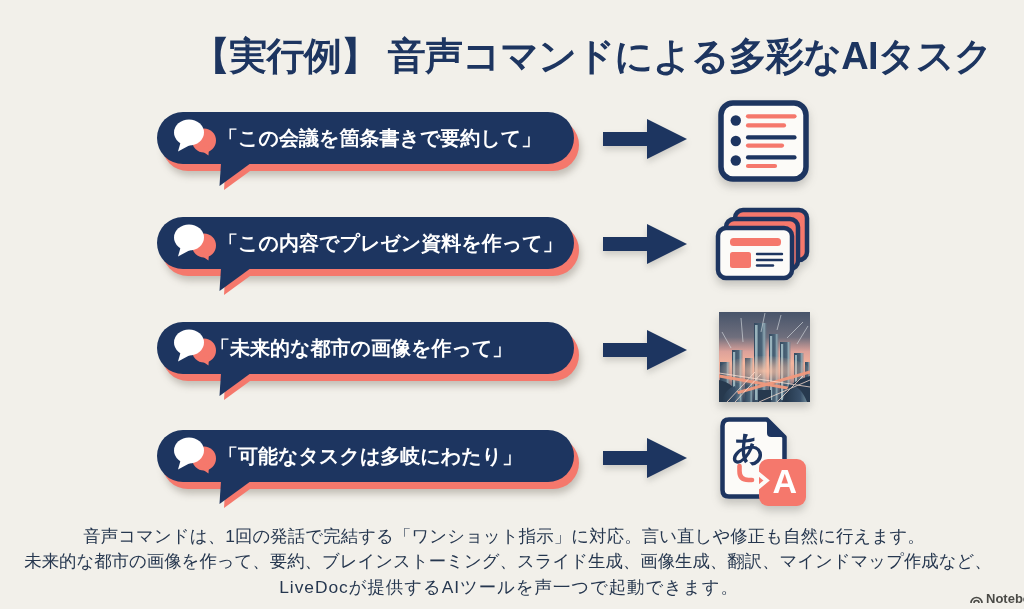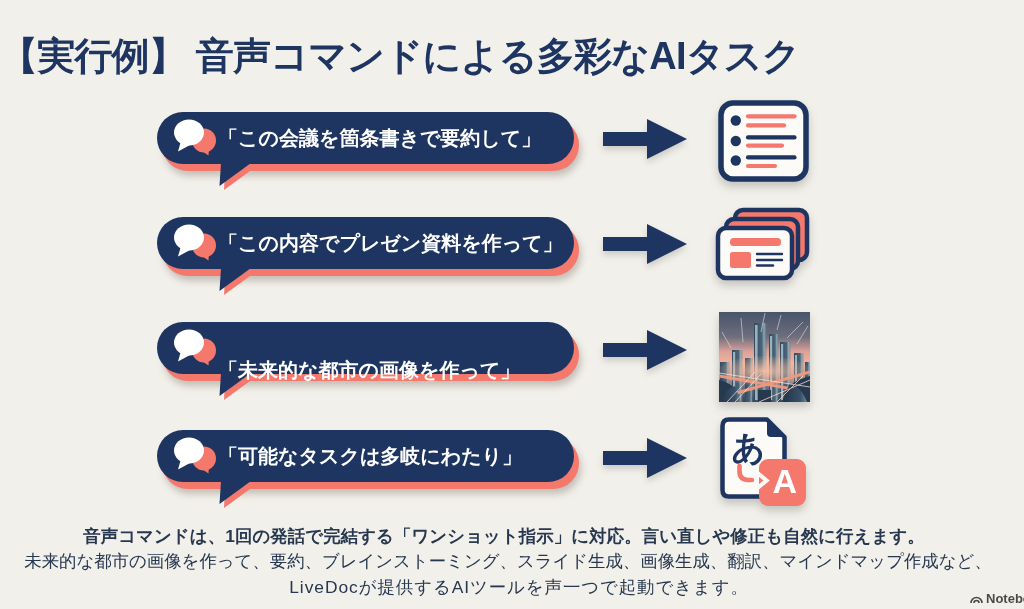--- a/index.html
+++ b/index.html
@@ -1,19 +1,19 @@
 <!DOCTYPE html>
 <html lang="ja"><head>
 <meta charset="utf-8">
 <style>
   html,body{margin:0;padding:0;}
   body{width:1024px;height:609px;overflow:hidden;background:#f2f0ea;
        font-family:"Liberation Sans",sans-serif;position:relative;}
   .abs{position:absolute;}
-  .title{left:0;top:31px;width:992px;text-align:left;color:#1d3560;
+  .title{left:0;top:31px;width:992px;text-align:right;color:#1d3560;
          font-size:38px;font-weight:bold;letter-spacing:-0.8px;}
   .bubble{left:157px;width:417px;height:52px;background:#1d3560;border-radius:26px;
           z-index:2;}
   .bshadow{left:162px;width:417px;height:52px;background:#f5786c;border-radius:26px;
           z-index:1;box-shadow:2px 5px 7px rgba(110,100,90,0.35);}
   .btxt{color:#fff;font-size:20px;font-weight:bold;line-height:52px;white-space:nowrap;
         z-index:3;letter-spacing:0px;}
   .chaticon{z-index:3;}
   .tail{z-index:1;}
   .arrow{z-index:2;filter:drop-shadow(0 4px 3px rgba(60,60,55,0.2));}
@@ -94,21 +94,21 @@
 <svg class="abs tail" style="left:210px;top:373px;" width="60" height="36" viewBox="0 0 60 36">
   <path d="M11,1 L41,1 L9.5,24 Z" fill="#f5786c" transform="translate(4.5,3)"></path>
   <path d="M11,0 L41,0 L9.5,23 Z" fill="#1d3560"></path>
 </svg>
 <svg class="abs chaticon" style="left:170px;top:328px;" width="52" height="44" viewBox="0 0 52 44">
   <circle cx="34" cy="22.5" r="12" fill="#f5786c"></circle>
   <path d="M29 31 L38.5 37.5 L39 27 Z" fill="#f5786c"></path>
   <ellipse cx="19" cy="14.5" rx="15" ry="13" fill="#fff"></ellipse>
   <path d="M11 23 L8 33.5 L21 26.5 Z" fill="#fff"></path>
 </svg>
-<div class="abs btxt" style="left:218px;top:322px;margin-top:22px;">「未来的な都市の画像を作って」</div>
+<div class="abs btxt" style="left:210px;top:322px;">「未来的な都市の画像を作って」</div>
 <svg class="abs arrow" style="left:601px;top:329px;" width="88" height="42" viewBox="0 0 88 42">
   <path d="M2 14 L46 14 L46 1 L86 21 L46 41 L46 28 L2 28 Z" fill="#1d3560"></path>
 </svg>
 
 <svg class="abs ic" style="left:719px;top:312px;" width="91" height="90" viewBox="0 0 91 90">
   <defs>
     <linearGradient id="sky" x1="0" y1="0" x2="0" y2="1">
       <stop offset="0" stop-color="#47546a"></stop>
       <stop offset="0.28" stop-color="#6f6f7d"></stop>
       <stop offset="0.44" stop-color="#dda29a"></stop>
@@ -204,22 +204,22 @@
 <svg class="abs ic" style="left:716px;top:415px;" width="96" height="95" viewBox="0 0 96 95">
   <path d="M6.5 11 q0-6.5 6.5-6.5 L51 4.5 L68.5 22 L68.5 75 q0 6.5 -6.5 6.5 L13 81.5 q-6.5 0 -6.5 -6.5 Z" fill="#fcfbf8" stroke="#1d3560" stroke-width="4.5" stroke-linejoin="round"></path>
   <path d="M51 4.5 L68.5 22 L55 22 q-4 0 -4 -4 Z" fill="#1d3560"></path>
   <text x="15.5" y="44" font-size="33" font-weight="bold" fill="#1d3560" font-family="'Liberation Sans',sans-serif">あ</text>
   <rect x="43" y="44" width="47" height="47" rx="9" fill="#f5786c"></rect>
   <path d="M23.5 51 L23.5 56 q0 9 9 9 L36 65" fill="none" stroke="#f5786c" stroke-width="4.6" stroke-linecap="round"></path>
   <path d="M38.5 55.5 L50.5 65.5 L38.5 75.5" fill="none" stroke="#fcfbf8" stroke-width="4.2" stroke-linejoin="miter"></path>
   <text x="56.5" y="78" font-size="34" font-weight="bold" fill="#fff" font-family="'Liberation Sans',sans-serif">A</text>
 </svg>
 
-<div class="abs bottomtext" style="top:524px;letter-spacing:0.1px;font-weight:bold;">音声コマンドは、1回の発話で完結する「ワンショット指示」に対応。言い直しや修正も自然に行えます。</div>
+<div class="abs bottomtext" style="top:524px;letter-spacing:0.1px;">音声コマンドは、1回の発話で完結する「ワンショット指示」に対応。言い直しや修正も自然に行えます。</div>
 <div class="abs bottomtext" style="top:549px;left:4px;letter-spacing:0px;">未来的な都市の画像を作って、要約、ブレインストーミング、スライド生成、画像生成、翻訳、マインドマップ作成など、</div>
-<div class="abs bottomtext" style="top:575px;left:15px;letter-spacing:0.95px;">LiveDocが提供するAIツールを声一つで起動できます。</div>
+<div class="abs bottomtext" style="top:575px;left:5px;letter-spacing:0.95px;">LiveDocが提供するAIツールを声一つで起動できます。</div>
 
 <div class="abs" style="left:970px;top:591px;width:120px;color:#4a4a46;font-size:13px;font-weight:bold;white-space:nowrap;">
   <svg width="13" height="11" viewBox="0 0 13 11" style="vertical-align:-1px;">
     <path d="M1 10 A5.5 5.5 0 0 1 12 10" fill="none" stroke="#4a4a46" stroke-width="1.6"></path>
     <path d="M4 10 A2.5 2.5 0 0 1 9 10" fill="none" stroke="#4a4a46" stroke-width="1.6"></path>
   </svg><span style="margin-left:3px;">NotebookLM</span>
 </div>
 
 </body></html>

